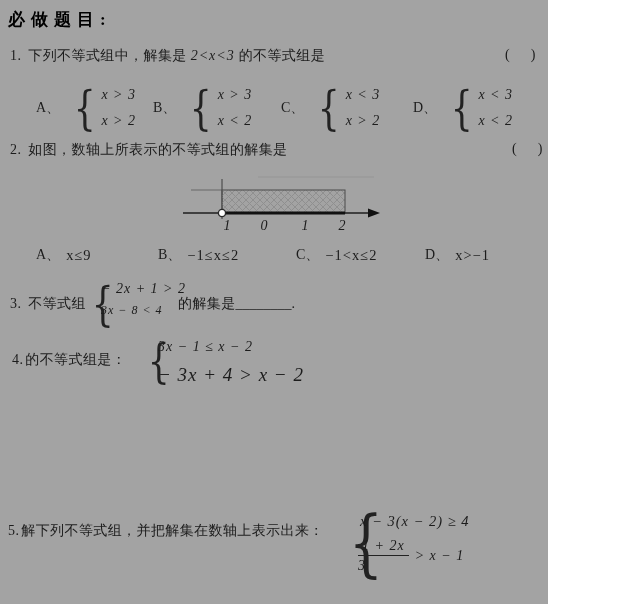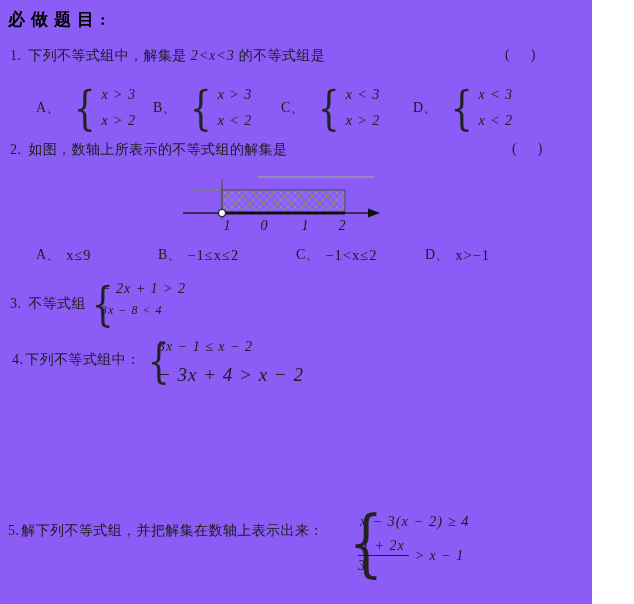--- a/index.html
+++ b/index.html
@@ -1,17 +1,17 @@
 <!DOCTYPE html>
 <html><head>
 <meta charset="utf-8">
 <style>
   html,body{margin:0;padding:0;background:#ffffff;}
   .page{
-    position:relative;width:592px;height:604px;background:#8b5cf6;
+    position:relative;width:548px;height:604px;background:#a3a3a3;
     font-family:"Liberation Serif","DejaVu Serif",serif;color:#1c1c1c;overflow:hidden;
   }
   .abs{position:absolute;}
   .title{
     font-size:17px;font-weight:bold;letter-spacing:6px;color:#000;
     font-family:"Liberation Serif","DejaVu Serif",serif;
   }
   .stmt{font-size:14px;letter-spacing:0.4px;white-space:nowrap;}
   .num{margin-right:7px;}
   .mi{font-family:"Liberation Serif","DejaVu Serif",serif;font-style:italic;letter-spacing:1px;}
@@ -135,23 +135,26 @@
     <span class="optlabel">D、</span>
     <span class="optval mn">x&gt;−1</span>
   </div>
 
   <div class="abs stmt" style="left:10px;top:295px;">
     <span class="num">3.</span><span>不等式组</span>
   </div>
   <span class="abs brace b2" style="left:88px;top:280px;"></span>
   <div class="abs mi" style="left:101px;top:281px;font-size:14px;white-space:nowrap;">− 2x + 1 &gt; 2</div>
   <div class="abs mi" style="left:101px;top:303px;font-size:12px;white-space:nowrap;">3x − 8 &lt; 4</div>
+  <div class="abs stmt" style="left:178px;top:295px;">
+    <span>的解集是</span><span class="blank">________.</span>
+  </div>
 
   <div class="abs stmt" style="left:12px;top:351px;">
-    <span class="num" style="margin-right:2px;">4.</span><span>下列不等式组中：</span>
+    <span class="num" style="margin-right:2px;">4.</span><span>的不等式组是：</span>
   </div>
   <span class="abs brace b2" style="left:144px;top:337px;"></span>
   <div class="abs mi" style="left:158px;top:339px;font-size:14px;white-space:nowrap;">3x − 1 ≤ x − 2</div>
   <div class="abs mi" style="left:158px;top:364px;font-size:19px;white-space:nowrap;">− 3x + 4 &gt; x − 2</div>
 
   <div class="abs stmt" style="left:8px;top:522px;">
     <span class="num" style="margin-right:2px;">5.</span><span>解下列不等式组，并把解集在数轴上表示出来：</span>
   </div>
   <span class="abs brace b3" style="left:343px;top:507px;"></span>
   <div class="abs mi" style="left:360px;top:513px;font-size:14.5px;white-space:nowrap;">x − 3(x − 2) ≥ 4</div>

